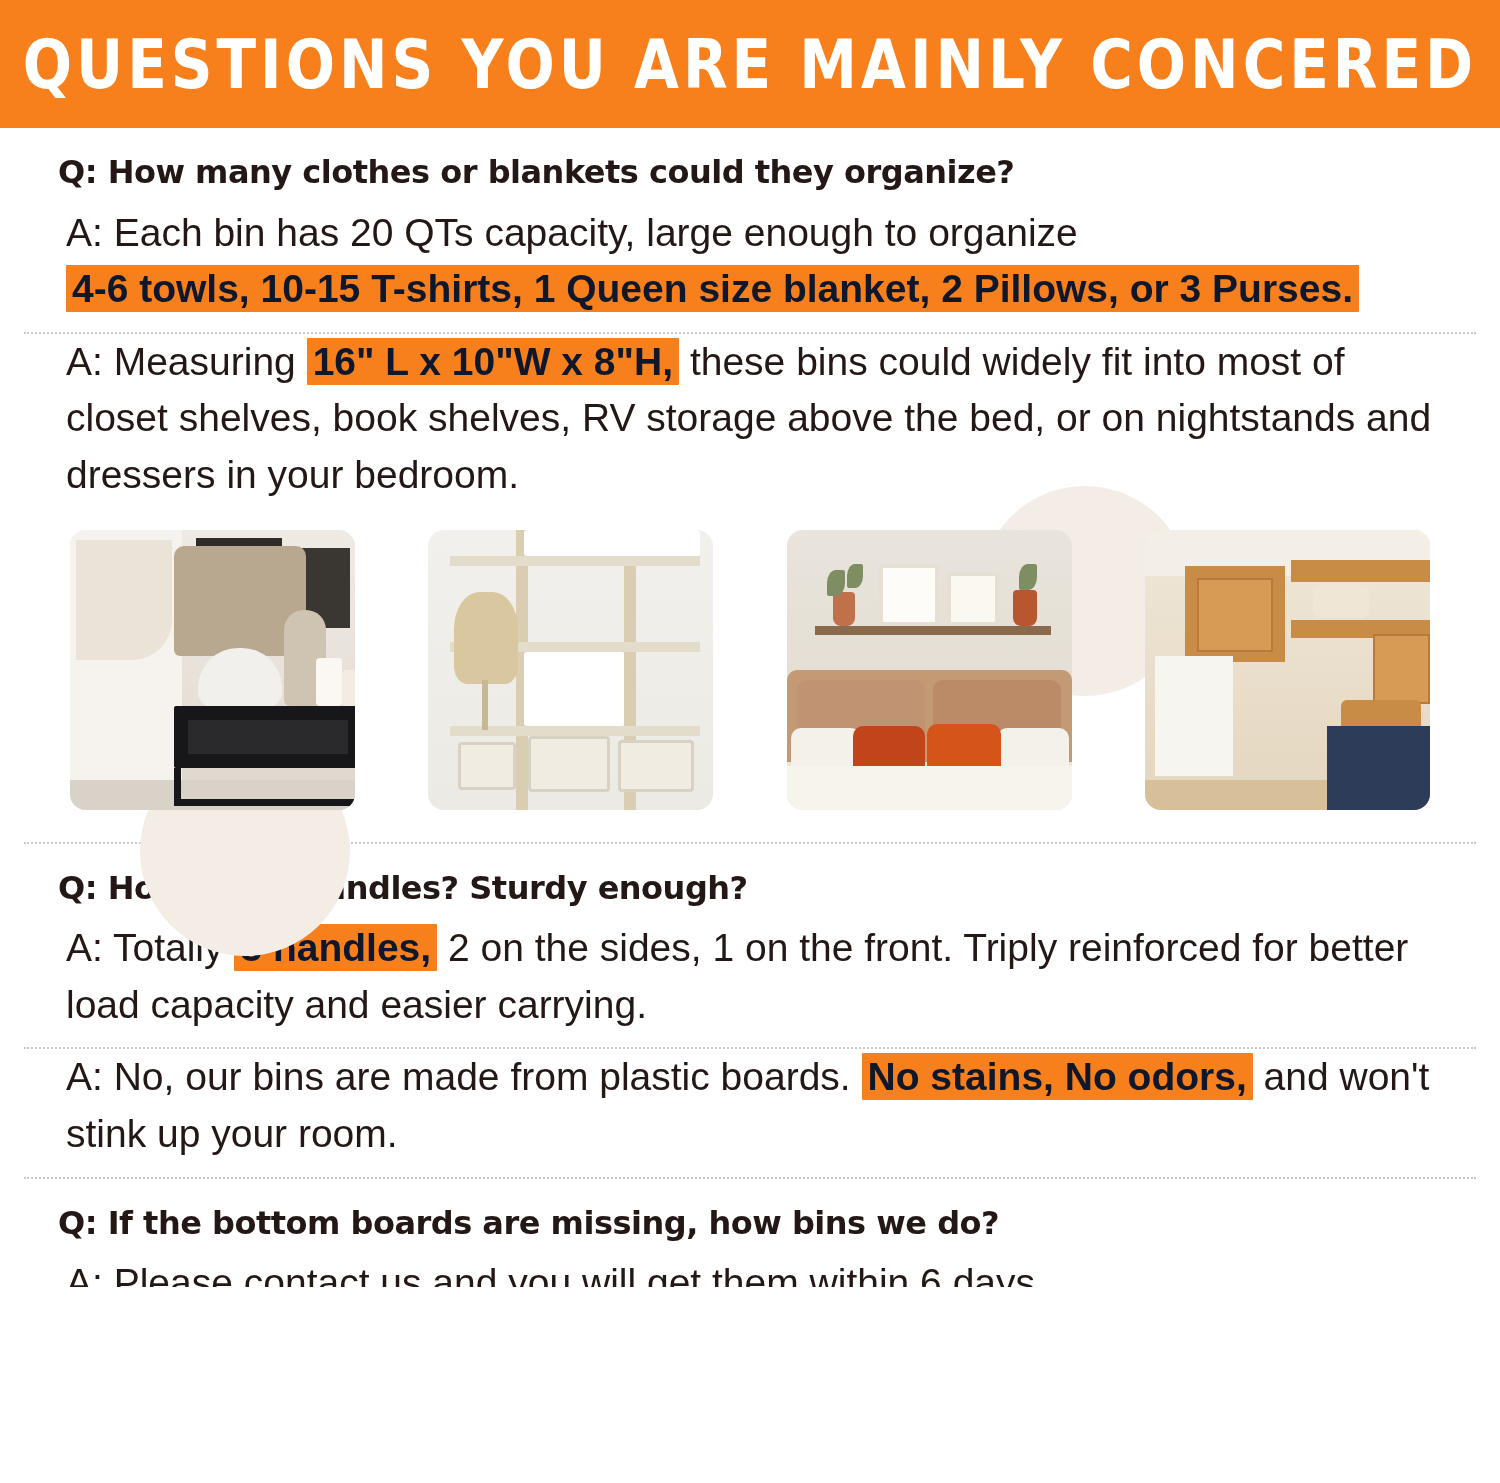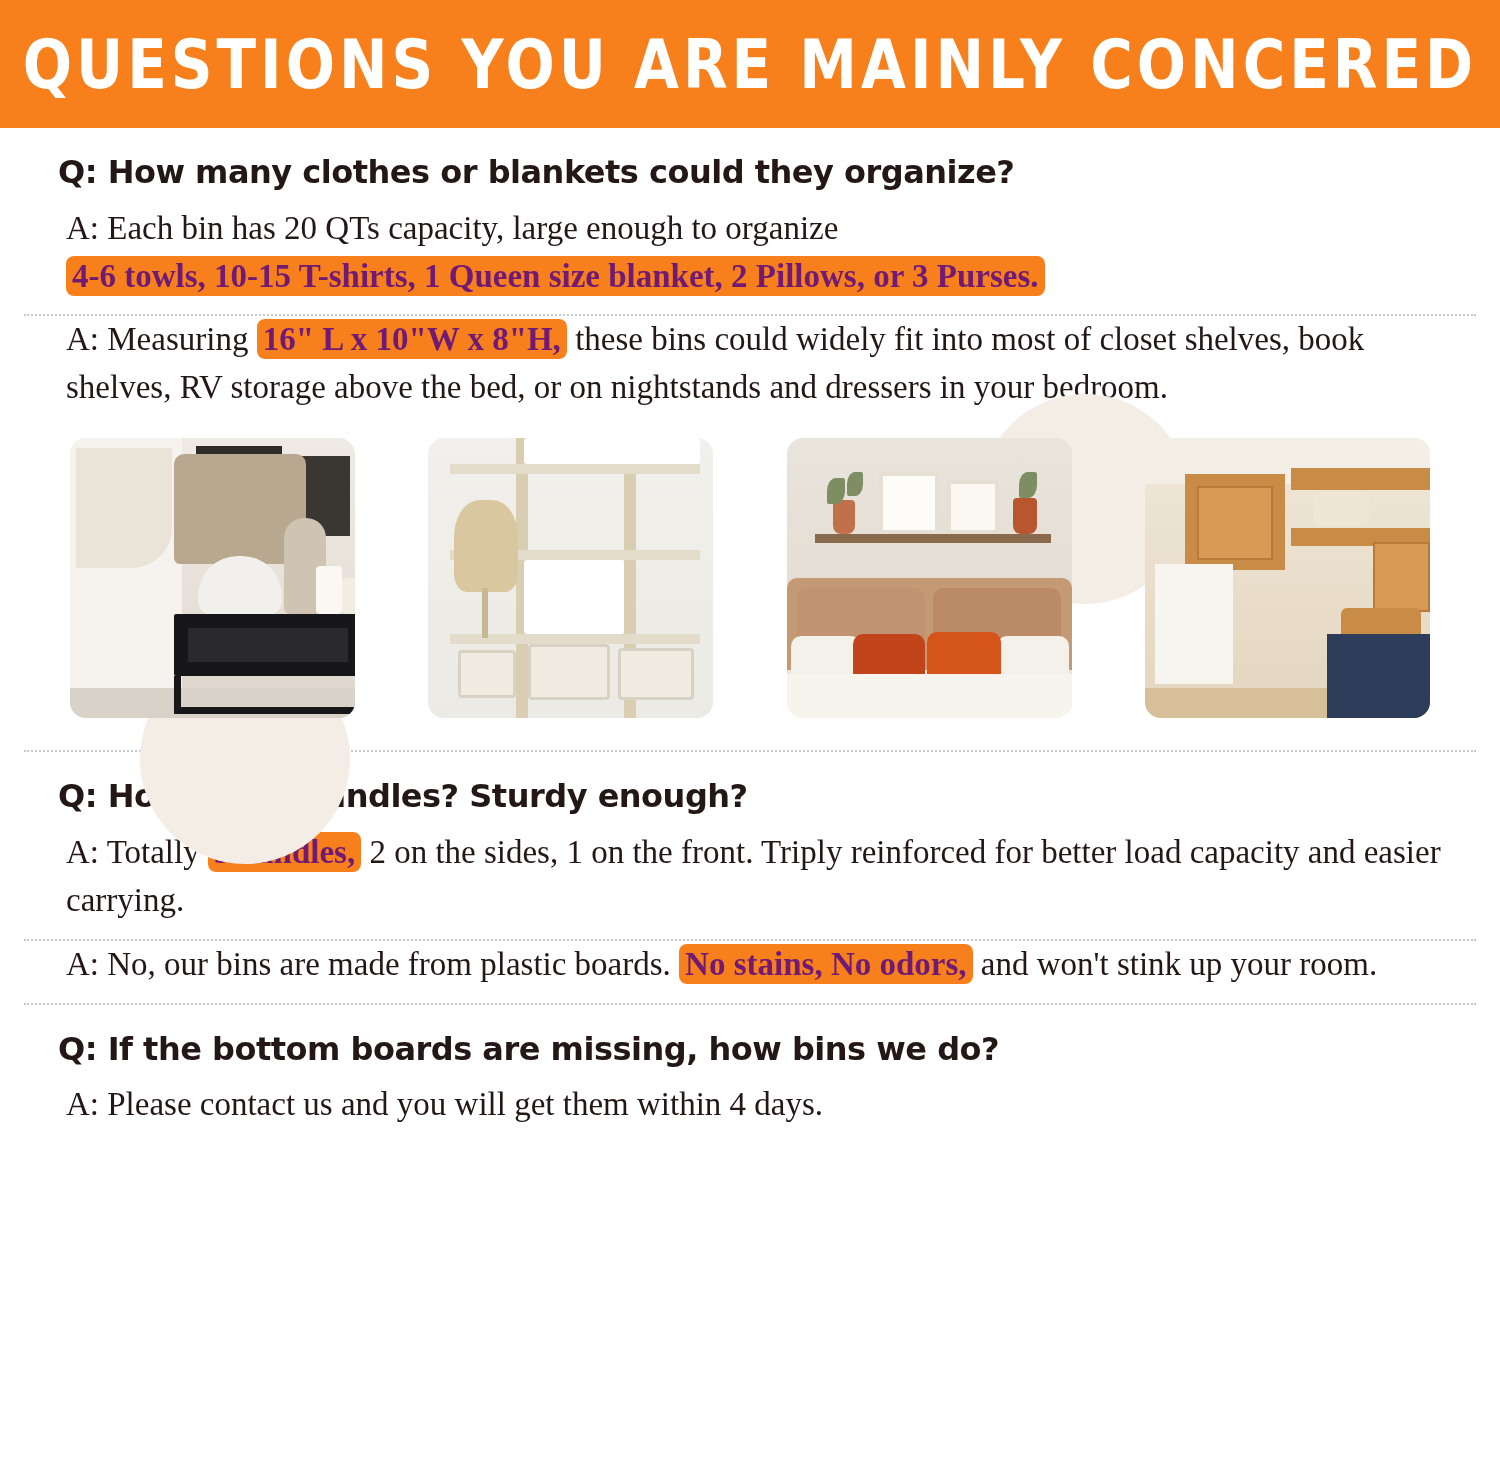--- a/index.html
+++ b/index.html
@@ -44,33 +44,33 @@
   .question {
     font-family: "DejaVu Sans", sans-serif;
     font-weight: bold;
     color: #231815;
     font-size: 32px;
     line-height: 1.15;
     margin: 26px 0 14px 30px;
     letter-spacing: -0.5px;
   }
   .answer {
-    font-family: Liberation Serif, serif;
+    font-family: Liberation Sans, sans-serif;
     color: #231815;
-    font-size: 33px;
+    font-size: 39px;
     line-height: 1.45;
     margin: 0 0 12px 38px;
     padding-right: 20px;
   }
   .hl {
     background: #F8801C;
-    color: #701a75;
+    color: #0f172a;
     font-weight: bold;
     padding: 2px 6px;
-    border-radius: 8px;
+    border-radius: 1px;
     box-decoration-break: clone;
     -webkit-box-decoration-break: clone;
   }
   .divider {
     border-top: 2px dotted #c9c9c9;
     margin: 14px 24px 0 24px;
     height: 0;
   }
 
   
@@ -260,16 +260,16 @@
     <div class="answer">
       <span>A: No, our bins are made from plastic boards.</span>
       <span class="hl">No stains, No odors,</span>
       <span>and won't stink up your room.</span>
     </div>
   </div>
   <div class="divider"></div>
 
   <div class="qa-block">
     <div class="question">Q: If the bottom boards are missing, how bins we do?</div>
-    <div class="answer last-answer">A: Please contact us and you will get them within 4 days.</div>
+    <div class="answer last-answer">A: Please contact us and you will get them within 6 days.</div>
   </div>
 
 </div>
 
 </body></html>

